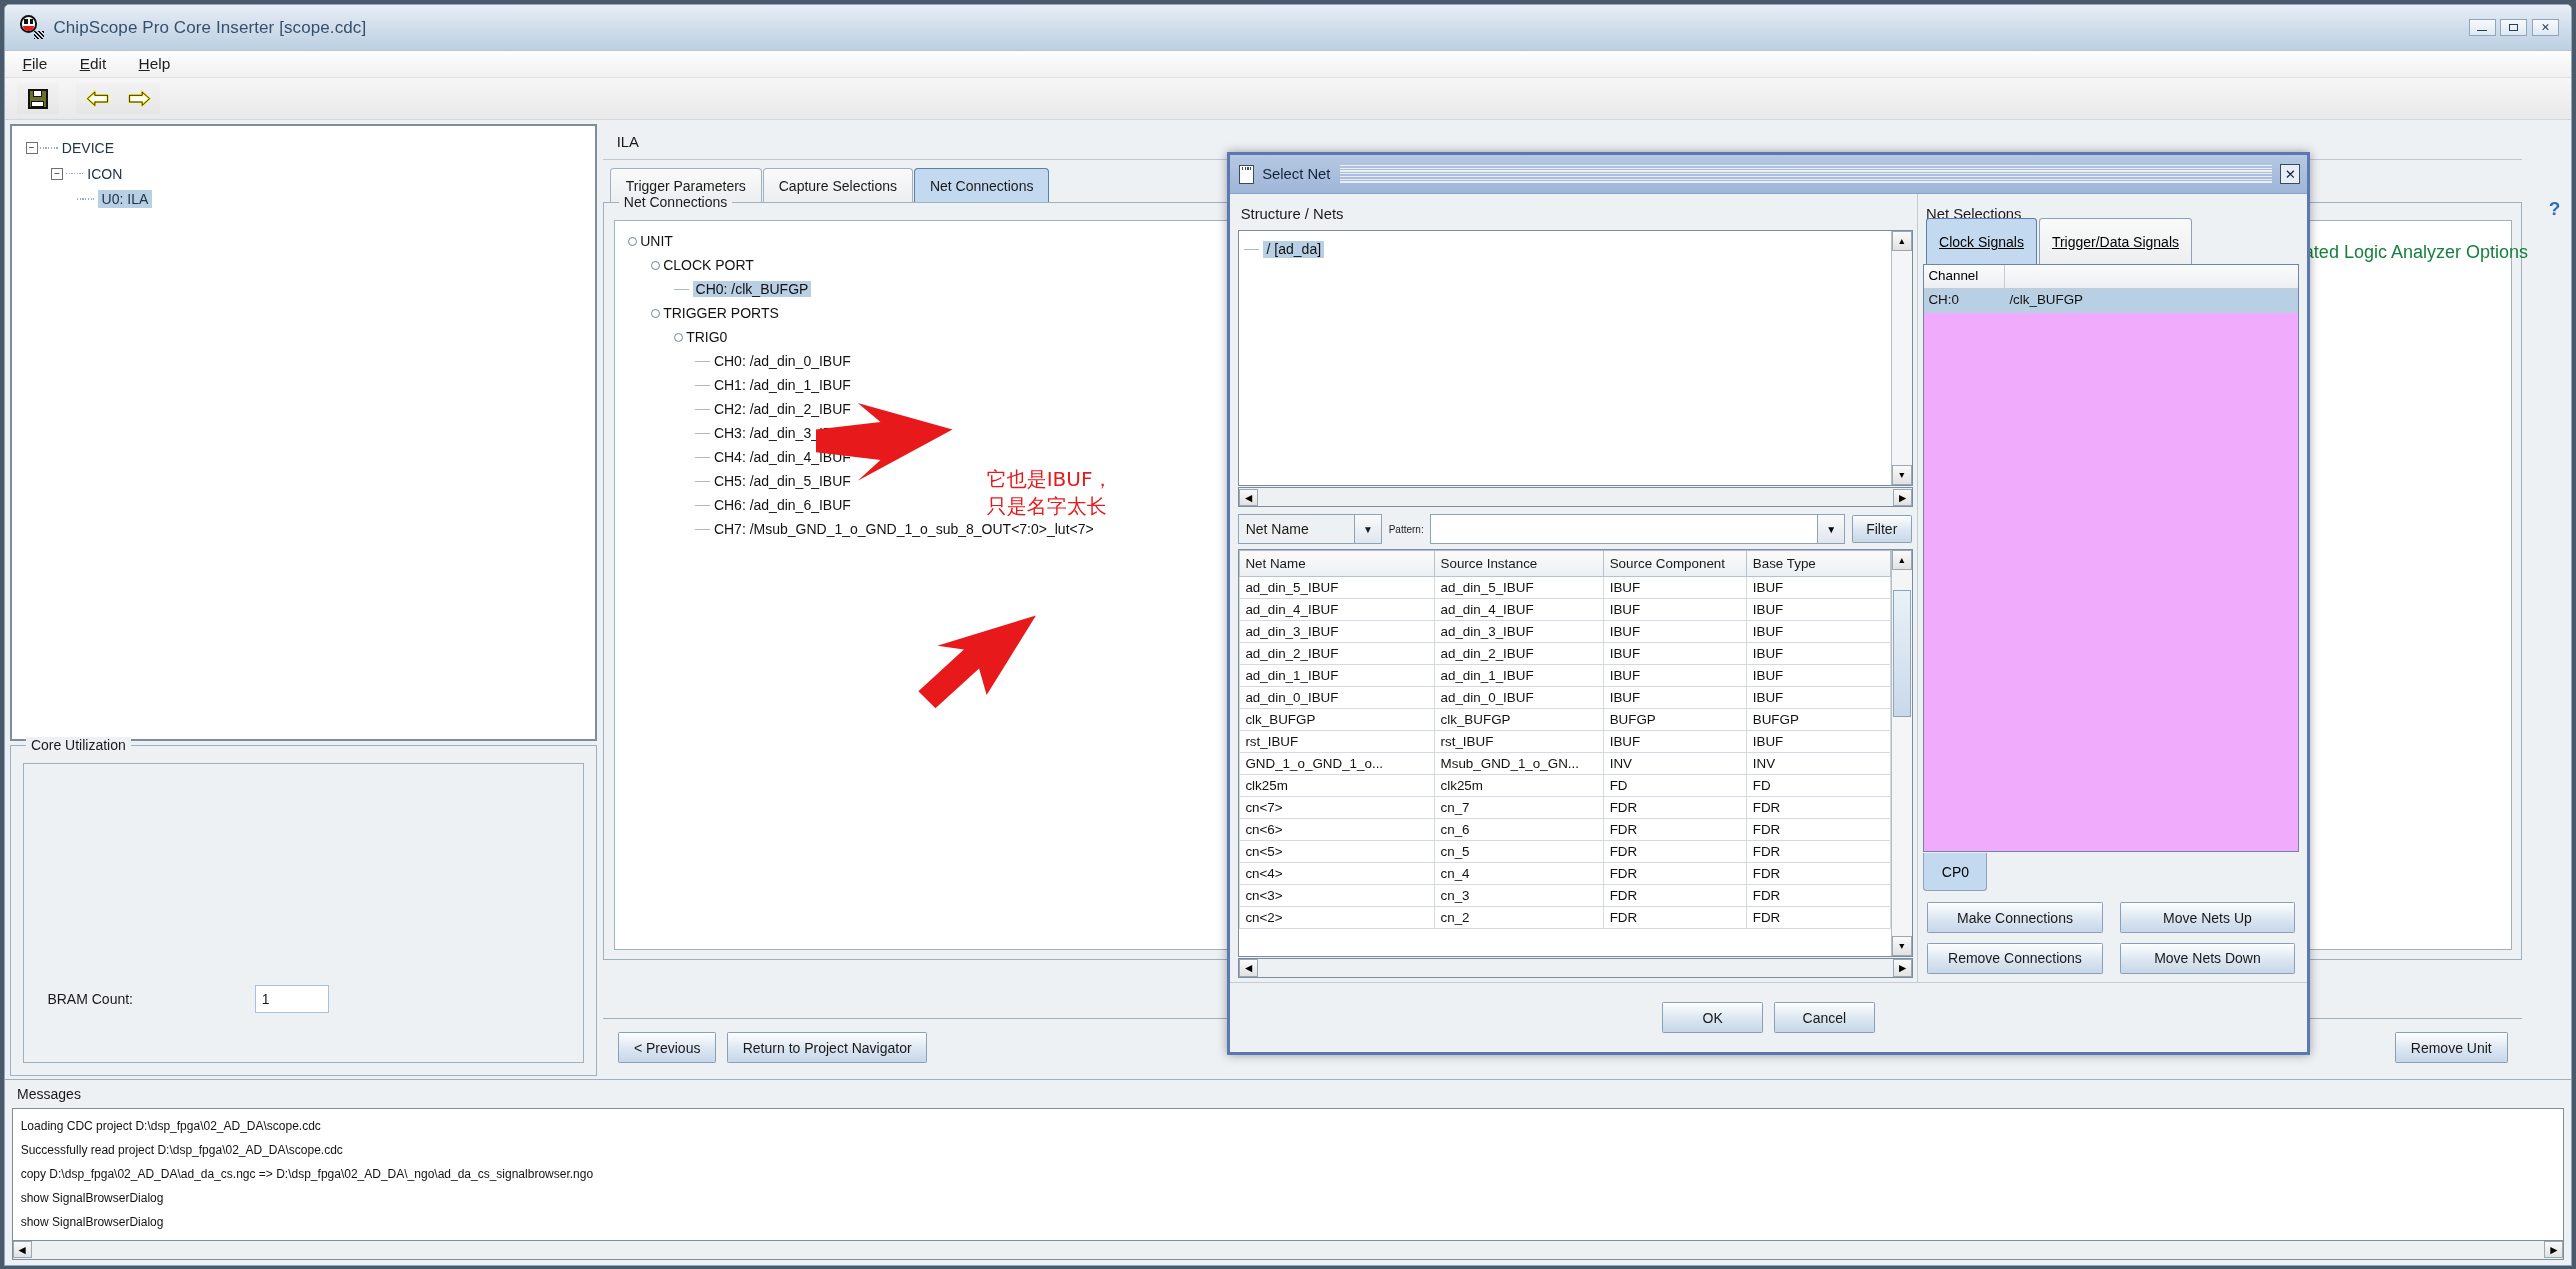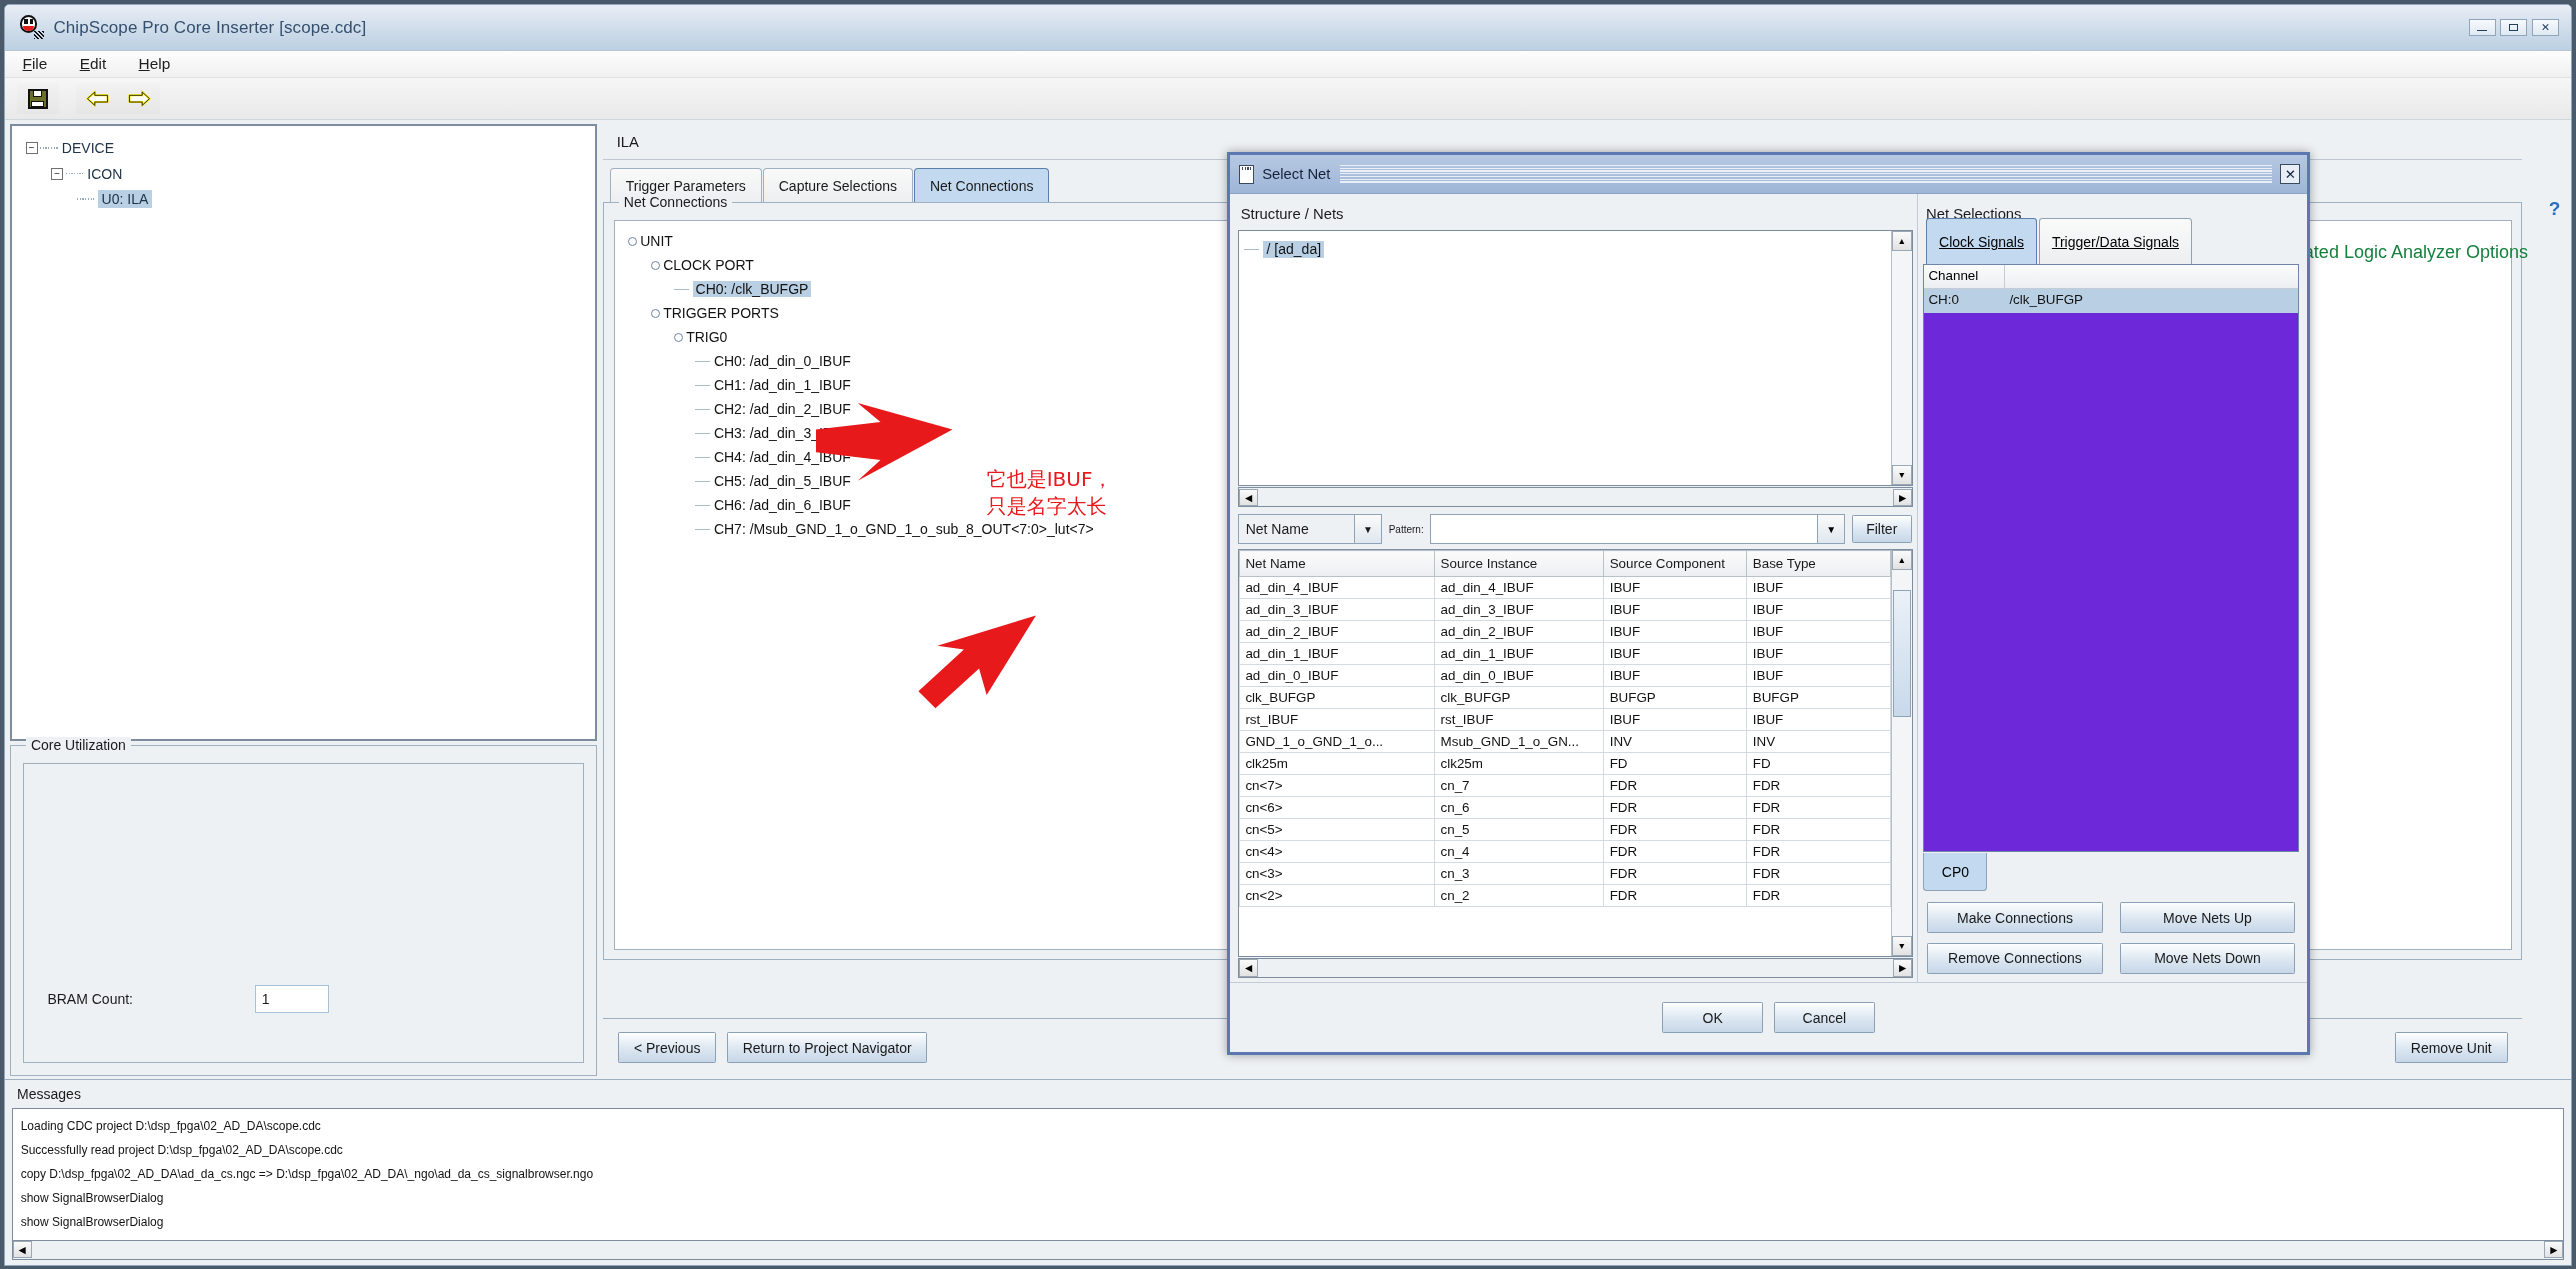--- a/index.html
+++ b/index.html
@@ -230,21 +230,21 @@
   .tbl th {
     background:linear-gradient(to bottom,#fbfbfb,#eceff2);
     border:0.7px solid #b8c2cc; font-size:13.4px; color:#1a1a1a;
     text-align:left; padding:4px 5.4px; font-weight:normal; height:25.5px;
   }
   .tbl td { border:0.7px solid #d3dae1; font-size:13.4px; color:#121212; padding:2px 5.4px; height:22px; white-space:nowrap; overflow:hidden; }
   .dlg-foot { height:70px; flex:0 0 70px; display:flex; align-items:center; justify-content:center; gap:10.7px; border-top:0.7px solid #c3ccd6; }
   .ns-tabs { display:flex; align-items:flex-end; height:34px; padding-left:2.7px; }
   .ns-tab { height:46px; padding:0 12px; display:flex; align-items:center; font-size:14px; border:0.7px solid #8fa3b8; border-bottom:none; border-radius:3.4px 3.4px 0 0; background:linear-gradient(to bottom,#fafafa,#eceef0); margin-right:2px;text-decoration:underline; }
   .ns-tab.active { background:#c3d9ef; border-color:#5b7fa8; }
-  .ns-box { flex:1 1 auto; background:#6d28d9; border:1.3px solid #6e85a8; display:flex; flex-direction:column; min-height:0; }
+  .ns-box { flex:1 1 auto; background:#f0abfc; border:1.3px solid #6e85a8; display:flex; flex-direction:column; min-height:0; }
   .ns-head { display:flex; height:24px; border-bottom:0.7px solid #c3ccd6; }
   .ns-head .c1 { width:81px; flex:0 0 81px; border-right:0.7px solid #c3ccd6; background:linear-gradient(to bottom,#fbfbfb,#eceff2); font-size:13.4px; padding:2.7px 4px; }
   .ns-head .c2 { flex:1 1 auto; background:linear-gradient(to bottom,#fbfbfb,#eceff2); }
   .ns-row { display:flex; height:24px; background:#b9cfe4; }
   .ns-row .c1 { width:81px; flex:0 0 81px; font-size:13.4px; padding:2.7px 4px; color:#121212; }
   .ns-row .c2 { flex:1 1 auto; font-size:13.4px; padding:2.7px 4px; color:#121212; }
   .cp-tabs { height:35px; flex:0 0 35px; display:flex; align-items:flex-start; padding-top:1.3px; }
   .cp-tab { height:38px; padding:0 17.4px; display:flex; align-items:center; font-size:14px; background:#c3d9ef; border:0.7px solid #8fa3b8; border-top:none; border-radius:0 0 3.4px 3.4px; }
   .ns-btns { display:grid; grid-template-columns: 1fr 1fr; gap:9.4px 17.4px; padding:14.8px 4px 4px 4px; }
   .ns-btns .btn { text-align:center; }
@@ -495,20 +495,26 @@
                 <thead>
                   <tr>
                     <th style="width:30%">Net Name</th>
                     <th style="width:26%">Source Instance</th>
                     <th style="width:22%">Source Component</th>
                     <th style="width:22%">Base Type</th>
                   </tr>
                 </thead>
                 <tbody id="nets-tbody">
                     <tr>
+                      <td>ad_din_5_IBUF</td>
+                      <td>ad_din_5_IBUF</td>
+                      <td>IBUF</td>
+                      <td>IBUF</td>
+                    </tr>
+                    <tr>
                       <td>ad_din_4_IBUF</td>
                       <td>ad_din_4_IBUF</td>
                       <td>IBUF</td>
                       <td>IBUF</td>
                     </tr>
                     <tr>
                       <td>ad_din_3_IBUF</td>
                       <td>ad_din_3_IBUF</td>
                       <td>IBUF</td>
                       <td>IBUF</td>

